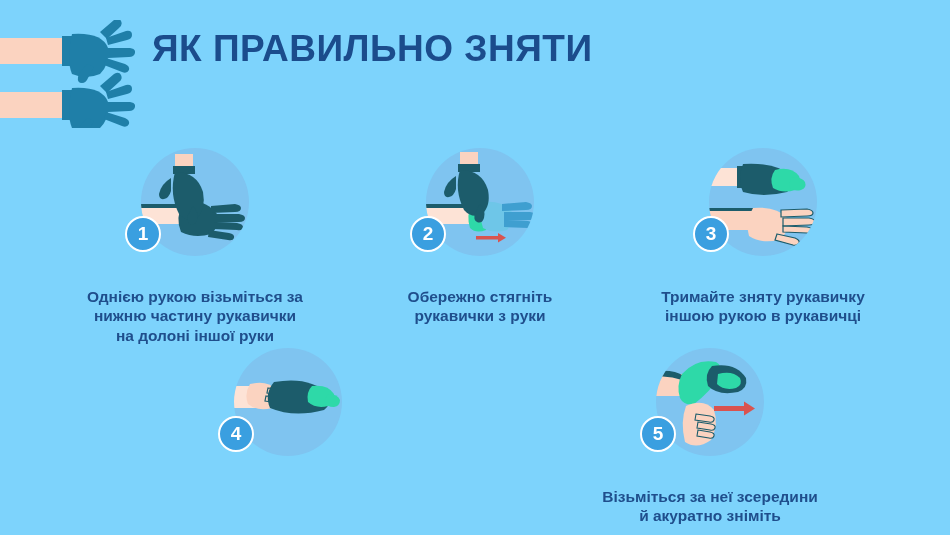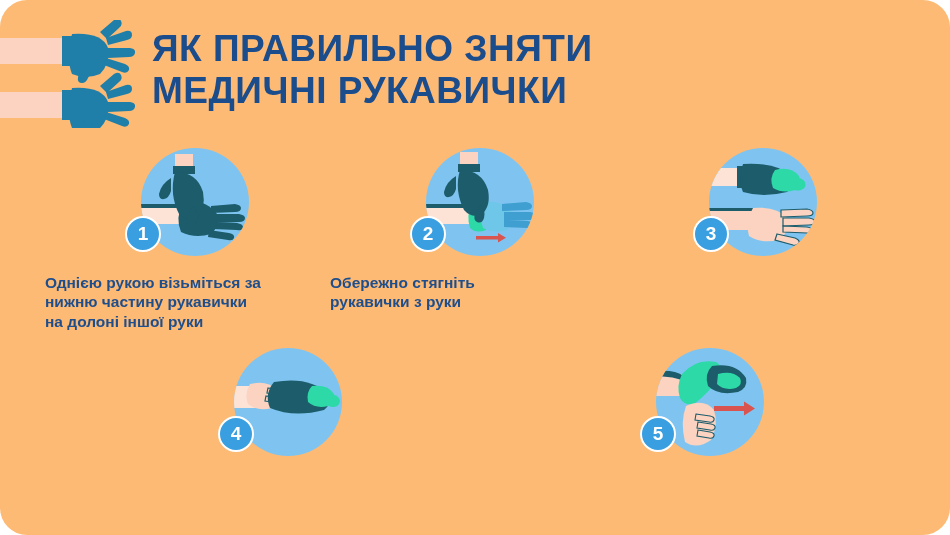--- a/index.html
+++ b/index.html
@@ -5,22 +5,21 @@
   * { box-sizing: border-box; margin: 0; padding: 0; }
   html, body {
     width: 950px; height: 535px;
     background: #ffffff;
     font-family: "Liberation Sans", "DejaVu Sans", sans-serif;
     overflow: hidden;
   }
   #poster {
     position: relative;
     width: 950px; height: 535px;
-    background: #fdba74;
-    border-radius: 27px;
+    background: #7dd3fc;
   }
 
   
   #header {
     position: absolute;
     left: 0; top: 12px;
     width: 950px; height: 120px;
   }
   #header-gloves {
     position: absolute;
@@ -76,23 +75,23 @@
     color: #ffffff;
     font-size: 19px;
     font-weight: bold;
     line-height: 31px;
     text-align: center;
     left: -16px;
     top: 68px;
     z-index: 3;
   }
   .caption {
-    margin-top: 10px;
+    margin-top: 24px;
     width: 300px;
-    text-align: left;
+    text-align: center;
     color: #1f4e8c;
     font-size: 15.5px;
     font-weight: bold;
     line-height: 1.25;
     white-space: pre-line;
   }
 
   
   #step-1 { left: 45px;  top: 148px; }
   #step-2 { left: 330px; top: 148px; }
@@ -128,21 +127,20 @@
         <path d="M100 66 l14 -12 q5 -3 7 1 q2 4 -2 7 l-12 11 z" fill="#1f7fa8"></path>
         <path d="M106 72 l20 -7 q6 -1 6 4 q0 4 -5 5 l-19 5 z" fill="#1f7fa8"></path>
         <path d="M108 82 l22 0 q6 1 5 5 q-1 4 -6 4 l-21 1 z" fill="#1f7fa8"></path>
         <path d="M106 92 l19 6 q5 2 4 6 q-2 4 -7 2 l-18 -7 z" fill="#1f7fa8"></path>
         <path d="M88 98 q-8 6 -10 13 q-1 6 4 6 q4 0 6 -5 l6 -11 z" fill="#1f7fa8"></path>
       </svg>
     </div>
 
     <div id="title-block">
       <div class="title-line">ЯК ПРАВИЛЬНО ЗНЯТИ</div>
-      <div class="title-line">МЕДИЧНІ РУКАВИЧКИ</div>
     </div>
   </div>
 
   <div class="step" id="step-1">
     <div class="step-figure">
       <div class="circle-wrap">
         <div class="circle-bg">
           <svg width="108" height="108" viewBox="0 0 108 108" xmlns="http://www.w3.org/2000/svg">
 
             <rect x="-4" y="58" width="48" height="18" fill="#fde3d6"></rect>
@@ -218,20 +216,22 @@
             <path d="M44 60 q24 -2 34 10 q3 14 -8 22 q-18 4 -30 -4 q-4 -14 4 -28 z" fill="#fbd3c0"></path>
             <path d="M72 62 l26 -1 q6 1 6 4 q0 3 -6 3 l-26 1 z" fill="#fbd3c0" stroke="#1c5c6b" stroke-width="1.2"></path>
             <path d="M74 70 l26 0 q6 1 6 4 q0 3 -6 3 l-26 1 z" fill="#fbd3c0" stroke="#1c5c6b" stroke-width="1.2"></path>
             <path d="M74 78 l24 1 q6 1 6 4 q0 3 -6 2 l-24 -1 z" fill="#fbd3c0" stroke="#1c5c6b" stroke-width="1.2"></path>
             <path d="M68 86 l18 4 q5 2 4 5 q-2 3 -6 2 l-18 -5 z" fill="#fbd3c0" stroke="#1c5c6b" stroke-width="1.2"></path>
           </svg>
         </div>
         <div class="badge">3</div>
       </div>
     </div>
+    <div class="caption">Тримайте зняту рукавичку
+іншою рукою в рукавичці</div>
   </div>
 
   <div class="step" id="step-4">
     <div class="step-figure">
       <div class="circle-wrap">
         <div class="circle-bg">
           <svg width="108" height="108" viewBox="0 0 108 108" xmlns="http://www.w3.org/2000/svg">
 
             <rect x="-4" y="38" width="30" height="22" fill="#fde3d6"></rect>
             <path d="M16 36 q18 -4 26 6 q4 10 -4 18 q-14 4 -24 -4 q-4 -10 2 -20 z" fill="#fbd3c0"></path>
@@ -269,15 +269,17 @@
 
             <g>
               <rect x="58" y="58" width="30" height="5" fill="#d9534f"></rect>
               <path d="M88 53.5 l11 7 l-11 7 z" fill="#d9534f"></path>
             </g>
           </svg>
         </div>
         <div class="badge">5</div>
       </div>
     </div>
+    <div class="caption">Візьміться за неї зсередини
+й акуратно зніміть</div>
   </div>
 
 </div>
 
 </body></html>

